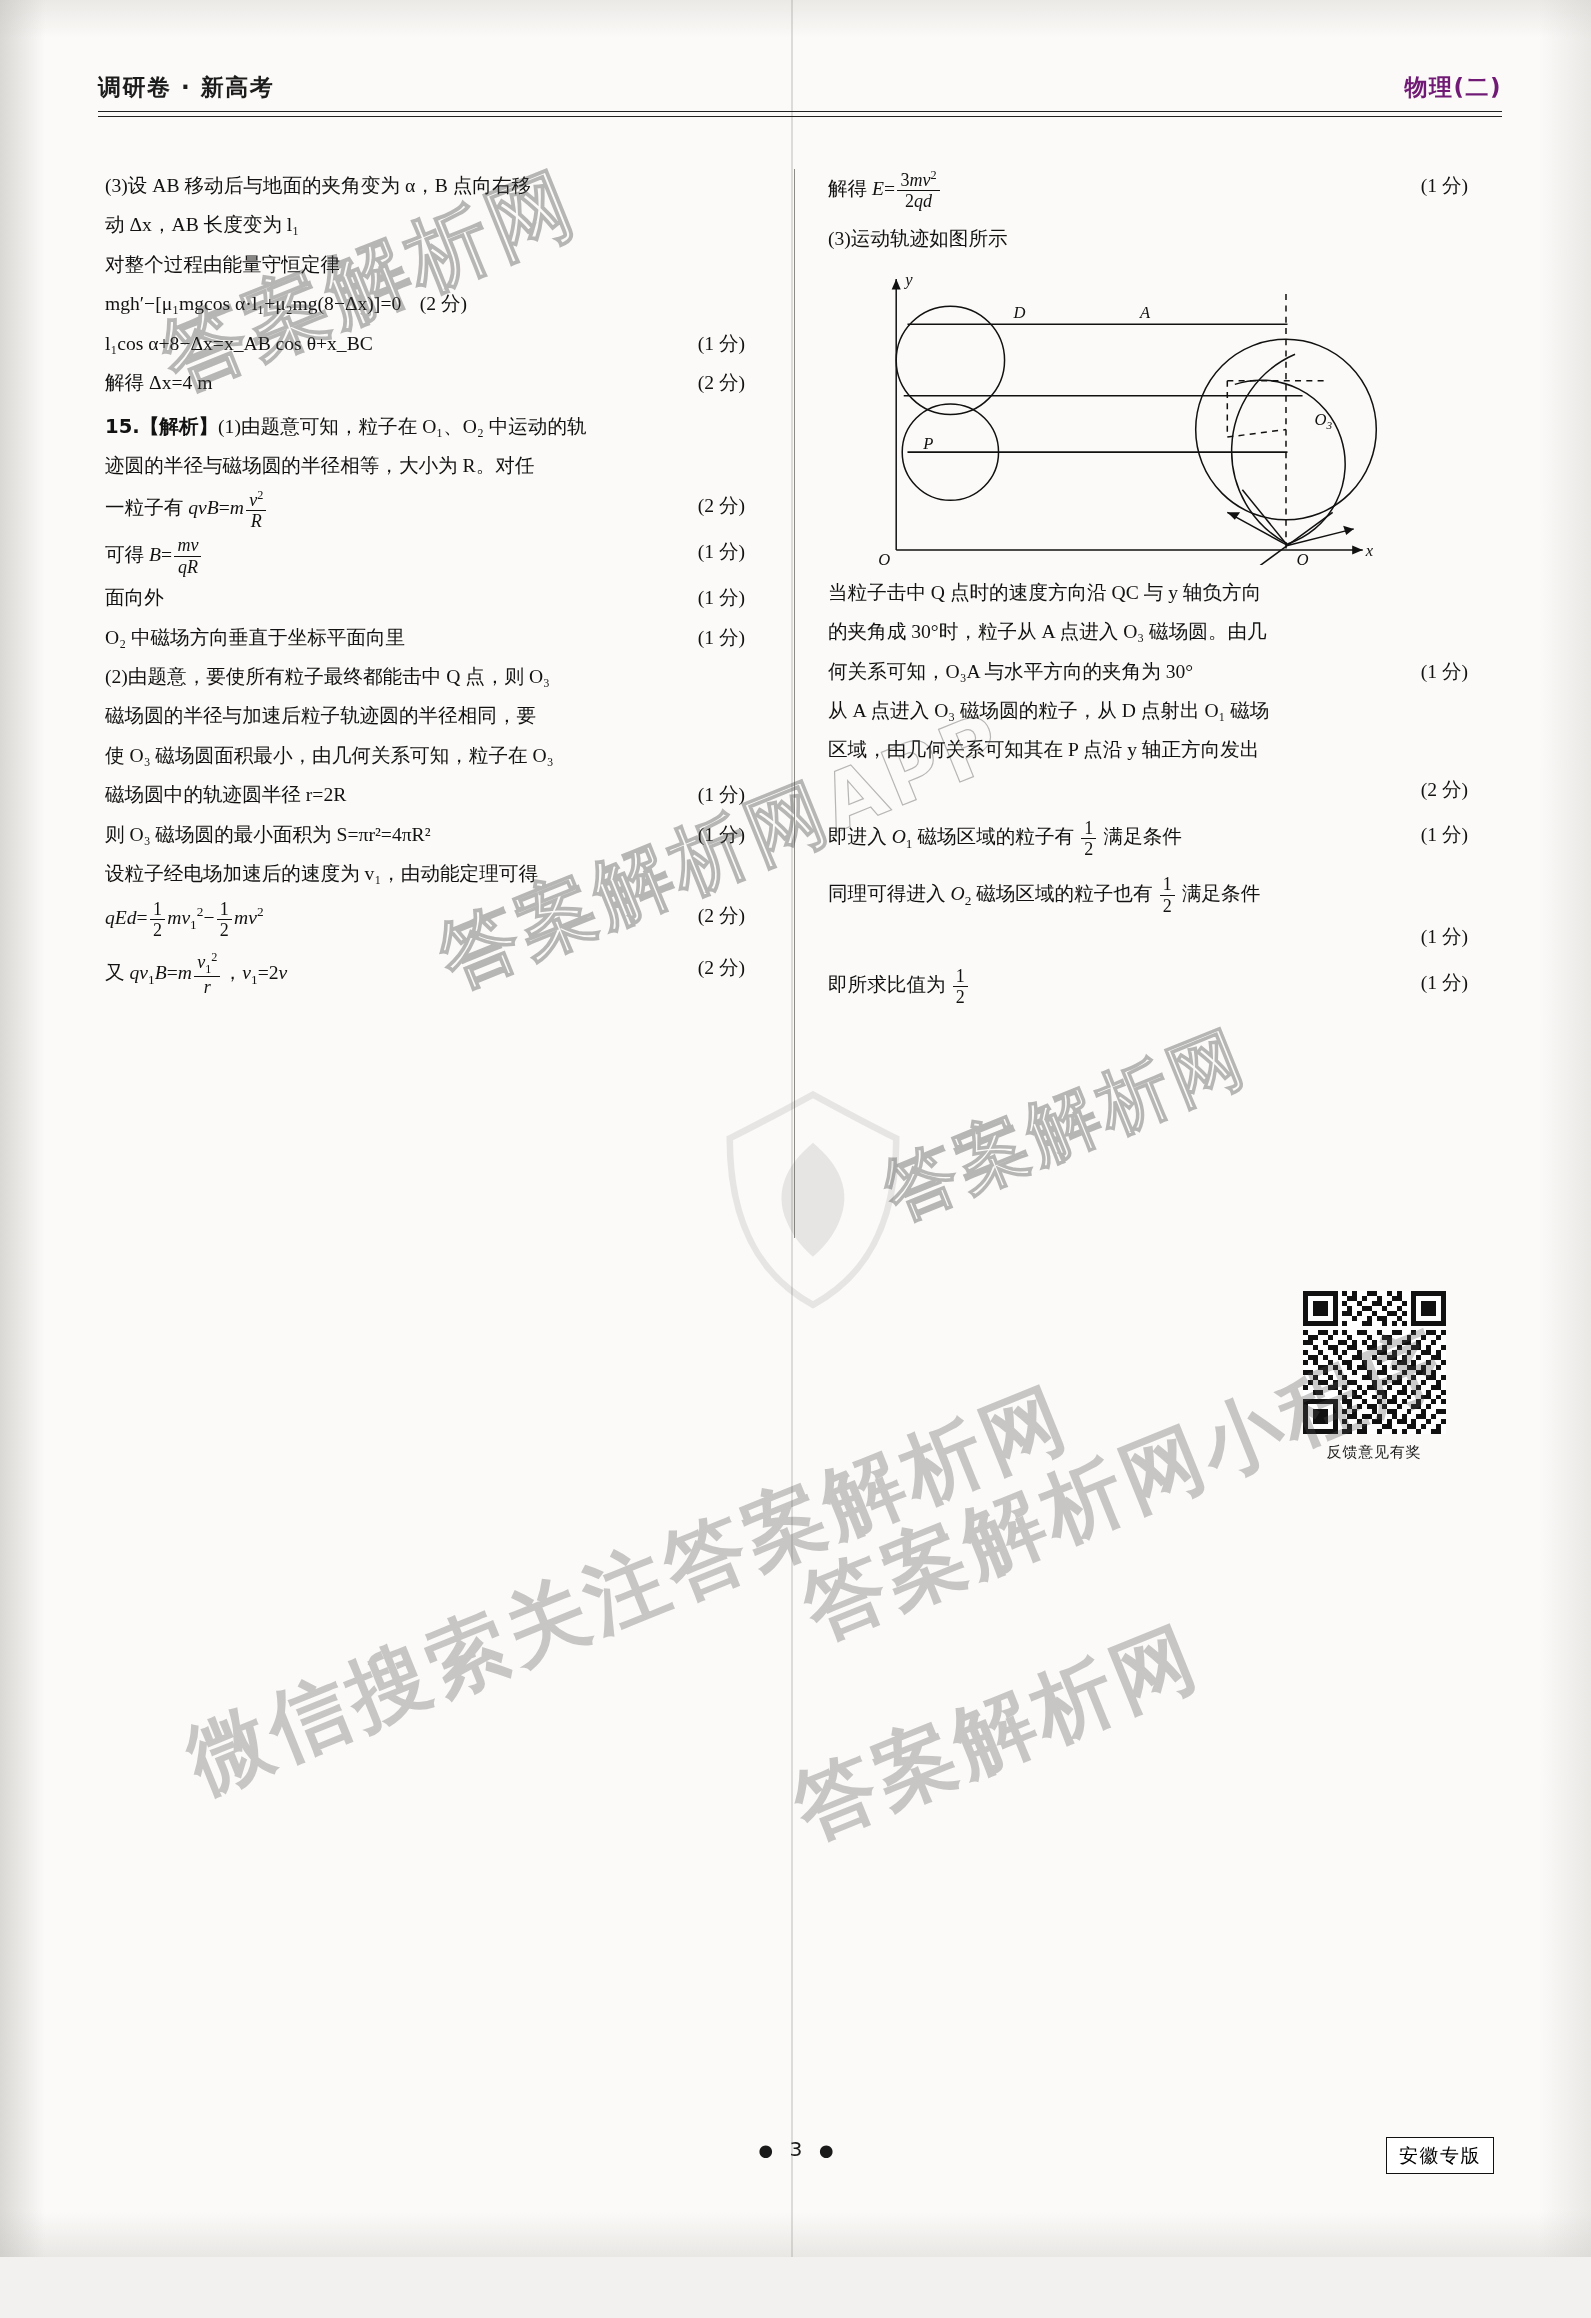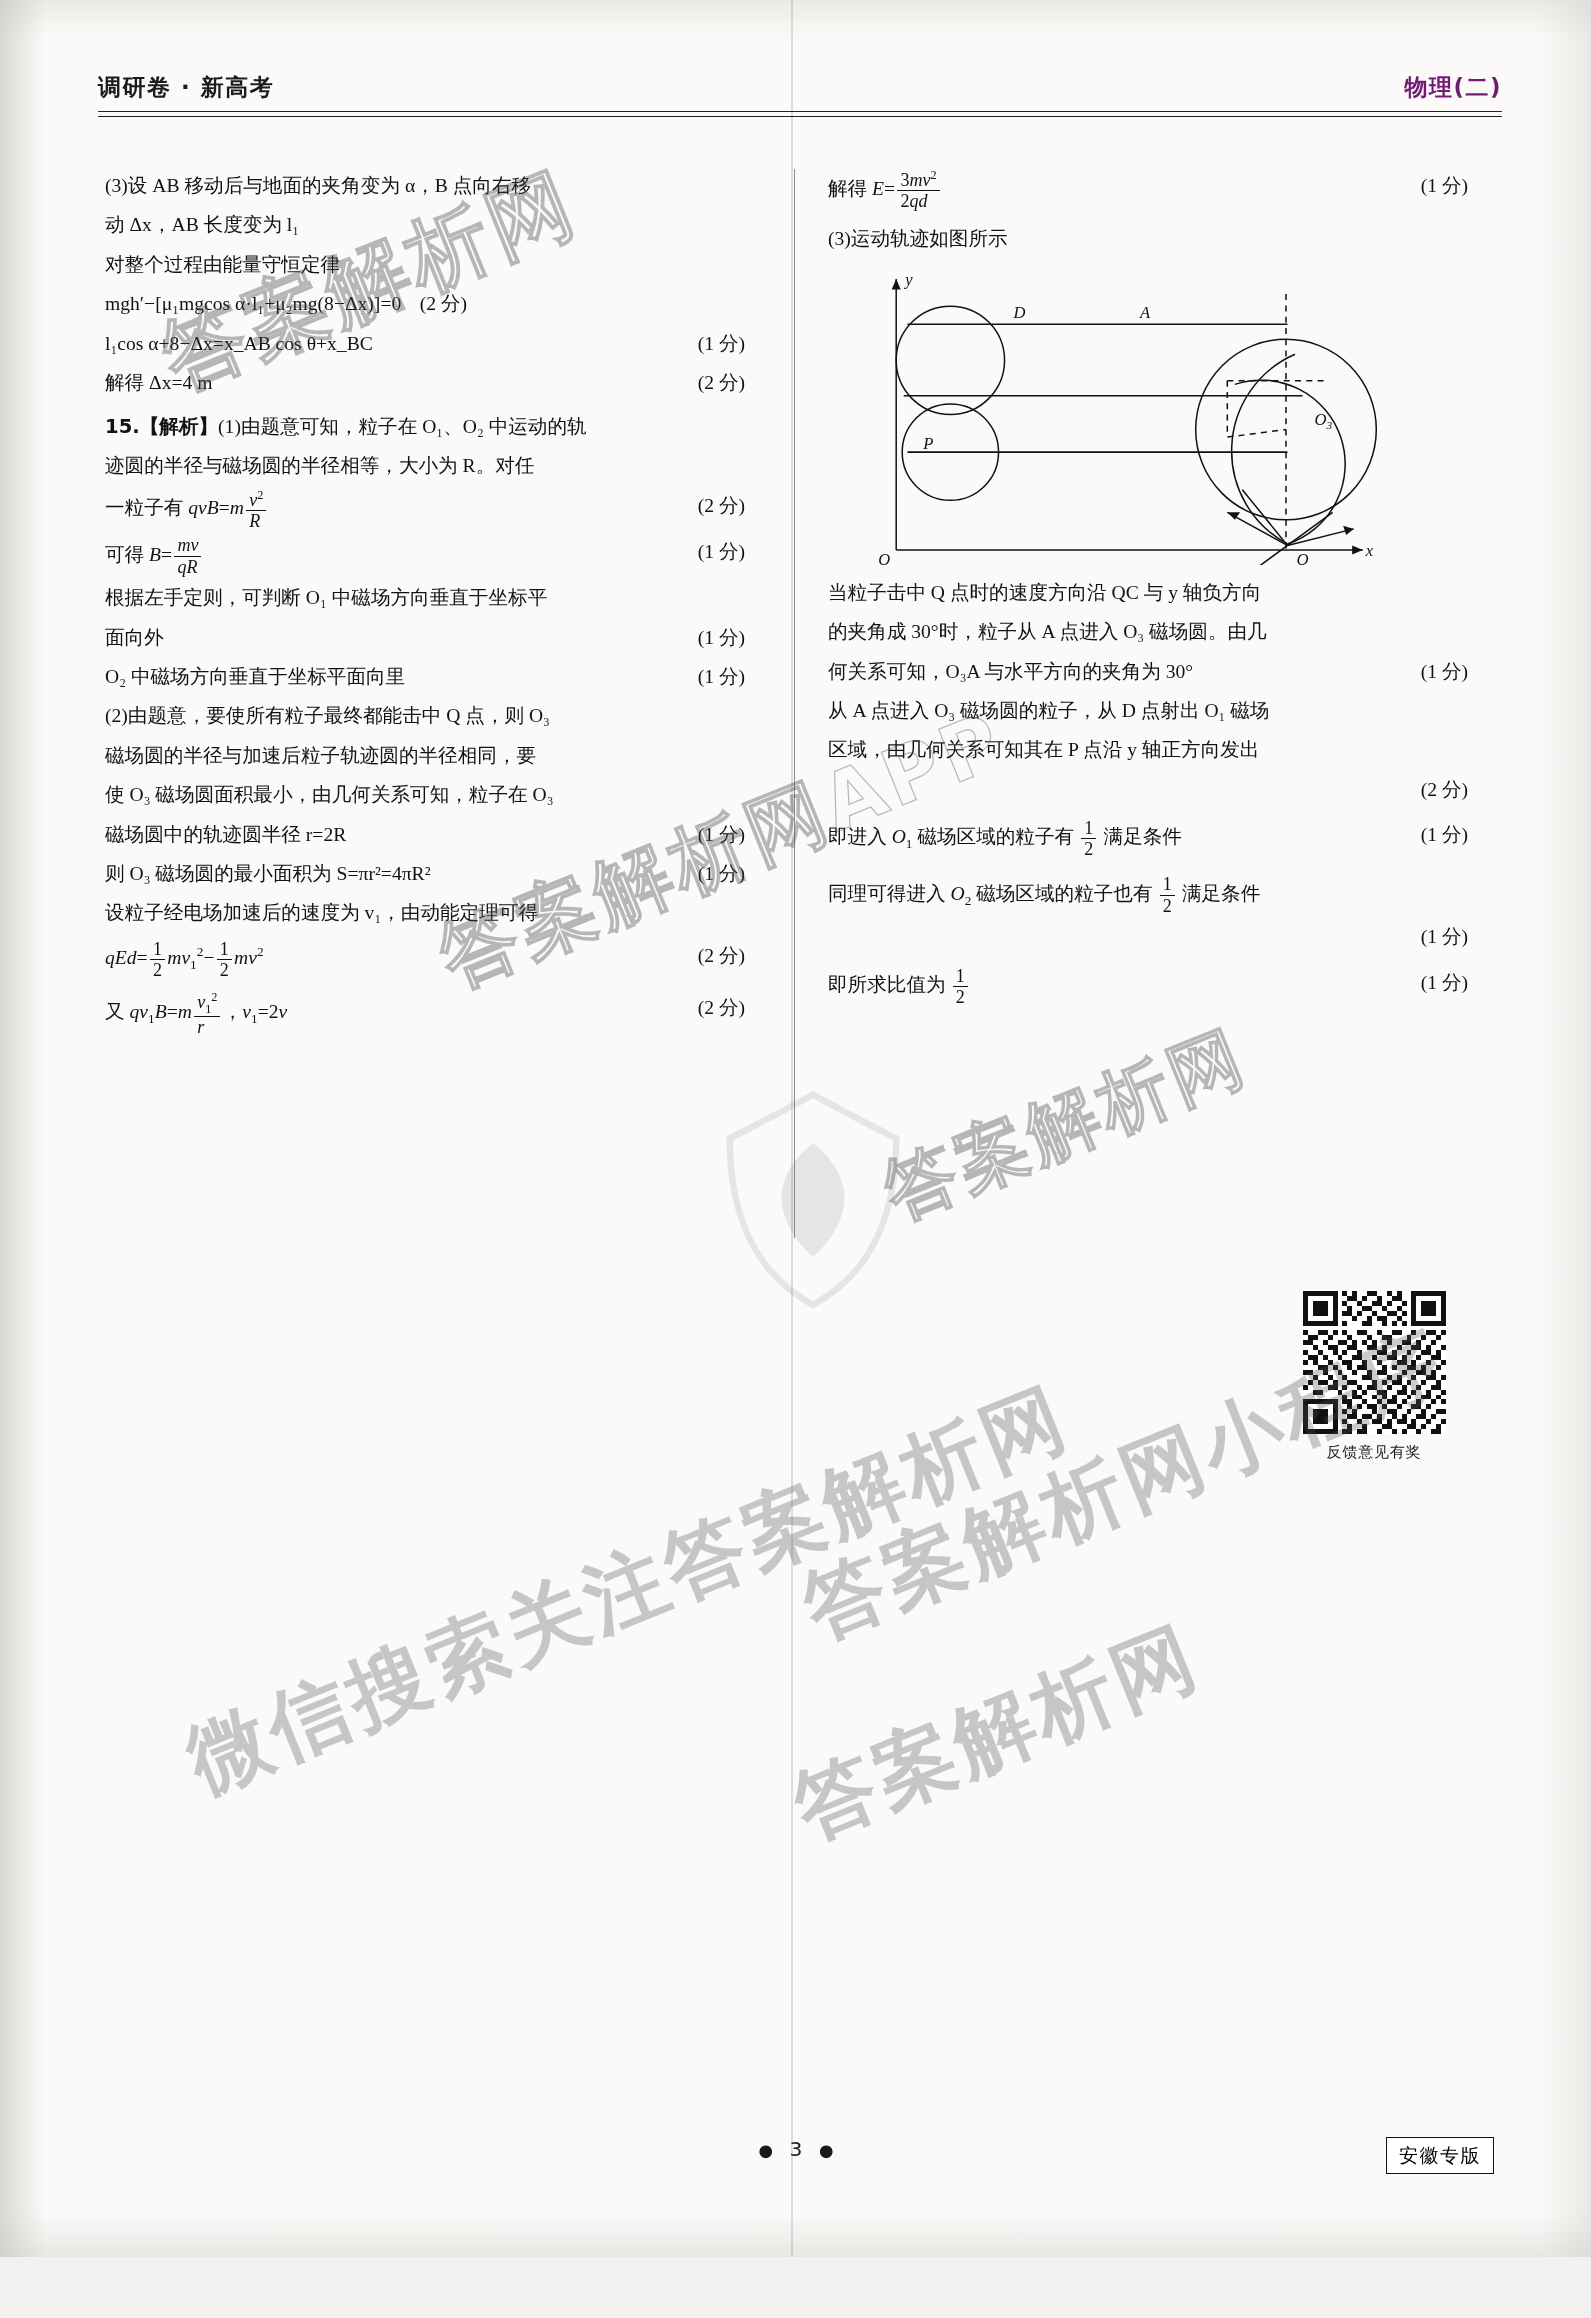--- a/index.html
+++ b/index.html
@@ -112,21 +112,21 @@
     text-align: right;
   }
   i.v { font-style: italic; font-family: "Liberation Serif", serif; }
   .hang {
     padding-left: 42px;
     text-indent: -42px;
   }
   .frac {
     display: inline-block;
     vertical-align: middle;
-    text-align: left;
+    text-align: center;
     font-size: 0.92em;
     line-height: 1.12;
     margin: 0 2.3px;
   }
   .frac .num { display: block; padding: 0 3px; border-bottom: 0.8px solid #111; }
   .frac .den { display: block; padding: 0 3px; }
   sub { font-size: 0.68em; }
   sup { font-size: 0.68em; }
   .sec-num { font-family: "DejaVu Sans", sans-serif; font-weight: bold; }
   .bracket-bold { font-family: "DejaVu Sans", sans-serif; font-weight: bold; }
@@ -254,21 +254,20 @@
     <p class="line">
       <span>一粒子有 <i class="v">qvB</i>=<i class="v">m</i><span class="frac"><span class="num"><i class="v">v</i><sup>2</sup></span><span class="den"><i class="v">R</i></span></span></span>
       <span class="mark">(2 分)</span>
     </p>
 
     <p class="line">
       <span>可得 <i class="v">B</i>=<span class="frac"><span class="num"><i class="v">mv</i></span><span class="den"><i class="v">qR</i></span></span></span>
       <span class="mark">(1 分)</span>
     </p>
 
-    <p class="wrap">根据左手定则，可判断 O₁ 中磁场方向垂直于坐标平</p>
     <p class="line">
       <span>面向外</span>
       <span class="mark">(1 分)</span>
     </p>
     <p class="line">
       <span>O₂ 中磁场方向垂直于坐标平面向里</span>
       <span class="mark">(1 分)</span>
     </p>
 
     <p class="wrap">(2)由题意，要使所有粒子最终都能击中 Q 点，则 O₃</p>

